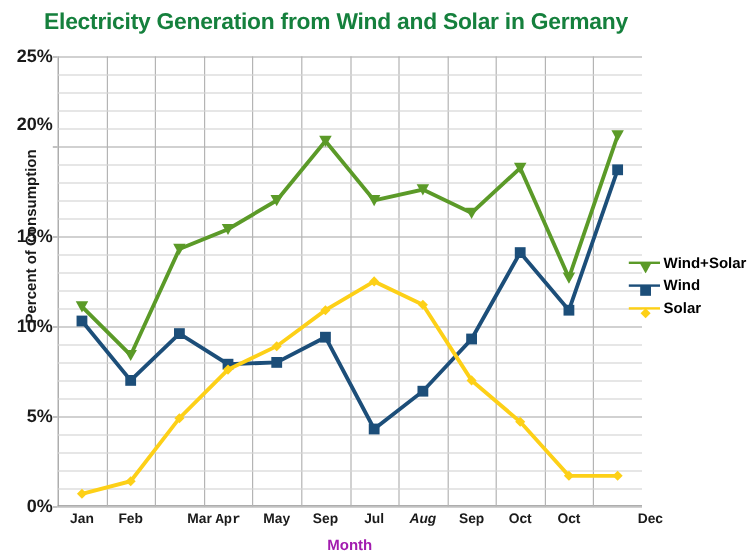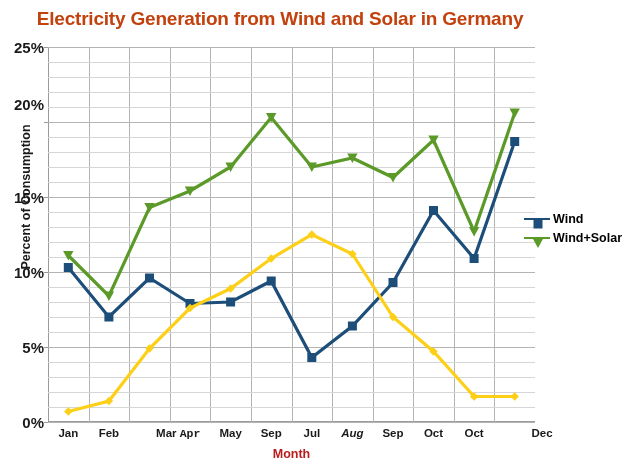--- a/index.html
+++ b/index.html
@@ -20,21 +20,21 @@
     background: #ffffff;
   }
   #chart-title {
     position: absolute;
     left: 0;
     top: 8px;
     width: 560px;
     text-align: center;
     font-size: 19px;
     font-weight: bold;
-    color: #c2410c;
+    color: #15803d;
     letter-spacing: -0.2px;
     white-space: nowrap;
   }
   
   #plot {
     position: absolute;
     left: 48px;
     top: 47px;
     width: 487px;
     height: 375px;
@@ -114,21 +114,21 @@
     height: 18px;
   }
   #x-axis-title {
     position: absolute;
     left: 48px;
     top: 447px;
     width: 487px;
     text-align: center;
     font-size: 12.5px;
     font-weight: bold;
-    color: #b91c1c;
+    color: #a21caf;
   }
   #y-axis-title {
     position: absolute;
     left: -84px;
     top: 190px;
     width: 220px;
     text-align: center;
     font-size: 12.5px;
     font-weight: bold;
     color: #1a1a1a;
@@ -295,31 +295,40 @@
       <div class="xlabel-tick" style="left: 426.1px;">Oct</div>
       <div class="xlabel-tick" style="left: 494px;">Dec</div>
     </div>
 
   <div id="x-axis-title">Month</div>
   <div id="y-axis-title">Percent of Consumption</div>
 
   <div id="legend">
       <div class="legend-row">
         <div class="legend-swatch">
+          <div class="ln" style="background: rgb(91, 154, 40);"></div>
+          <div class="mk"><svg width="10" height="10" viewBox="0 0 10 10">
+              <polygon points="-0.2,0.6 10.2,0.6 5.0,9.9" fill="#5b9a28"></polygon>
+            </svg></div>
+        </div>
+        <div class="legend-label">Wind+Solar</div>
+      </div>
+      <div class="legend-row">
+        <div class="legend-swatch">
           <div class="ln" style="background: rgb(28, 78, 121);"></div>
           <div class="mk"><svg width="10" height="10" viewBox="0 0 10 10">
               <rect x="0.5" y="0.5" width="9" height="9" fill="#1c4e79"></rect>
             </svg></div>
         </div>
         <div class="legend-label">Wind</div>
       </div>
       <div class="legend-row">
         <div class="legend-swatch">
-          <div class="ln" style="background: rgb(91, 154, 40);"></div>
+          <div class="ln" style="background: rgb(253, 208, 23);"></div>
           <div class="mk"><svg width="10" height="10" viewBox="0 0 10 10">
-              <polygon points="-0.2,0.6 10.2,0.6 5.0,9.9" fill="#5b9a28"></polygon>
+              <polygon points="5.0,0.8 9.2,5.0 5.0,9.2 0.8,5.0" fill="#fdd017"></polygon>
             </svg></div>
         </div>
-        <div class="legend-label">Wind+Solar</div>
+        <div class="legend-label">Solar</div>
       </div>
     </div>
 
 </div>
 
 </body></html>

